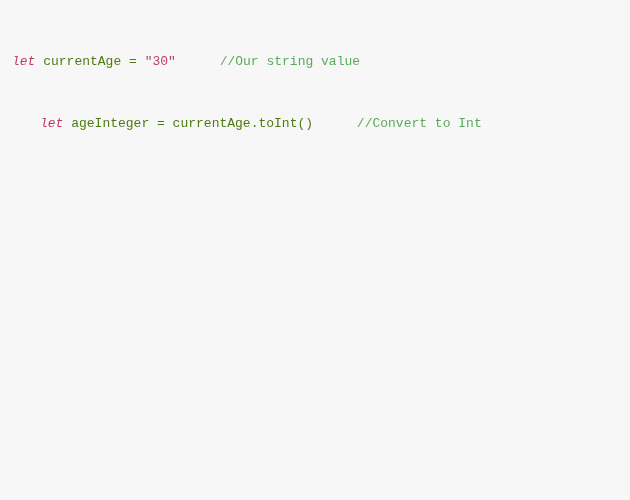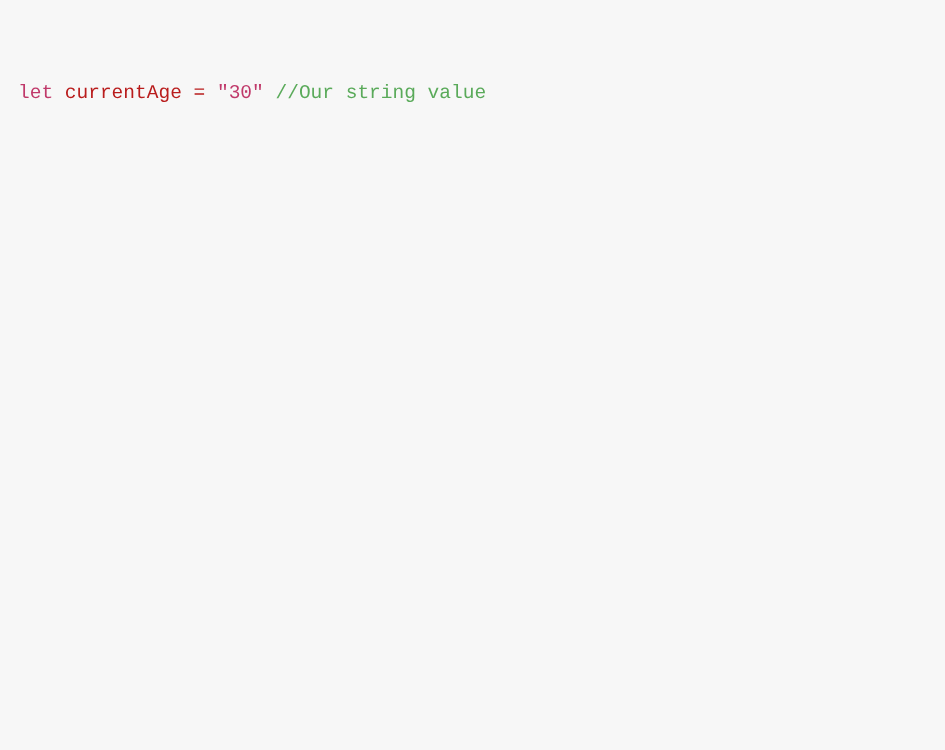--- a/index.html
+++ b/index.html
@@ -22,36 +22,39 @@
       line-height: 1.6;
       white-space: pre;
     }
 
     .line {
       display: block;
     }
 
     .kw {
       color: #c0396a;
+      font-style: italic;
     }
 
     .str {
       color: #c0396a;
     }
 
     .comment {
       color: #5aaa5a;
+      margin-left: 36px;
     }
 
     .normal {
-      color: #b91c1c;
+      color: #4d7c0f;
     }
 
     .indent1 {
       padding-left: 28px;
     }
   </style>
 </head>
 <body>
 
 <div class="code-area">
   <span class="line"><span class="kw">let</span><span class="normal"> currentAge = </span><span class="str">"30"</span><span class="normal"> </span><span class="comment">//Our string value</span></span>
+  <span class="line indent1"><span class="kw">let</span><span class="normal"> ageInteger = currentAge.toInt() </span><span class="comment">//Convert to Int</span></span>
 </div>
 
 </body></html>

